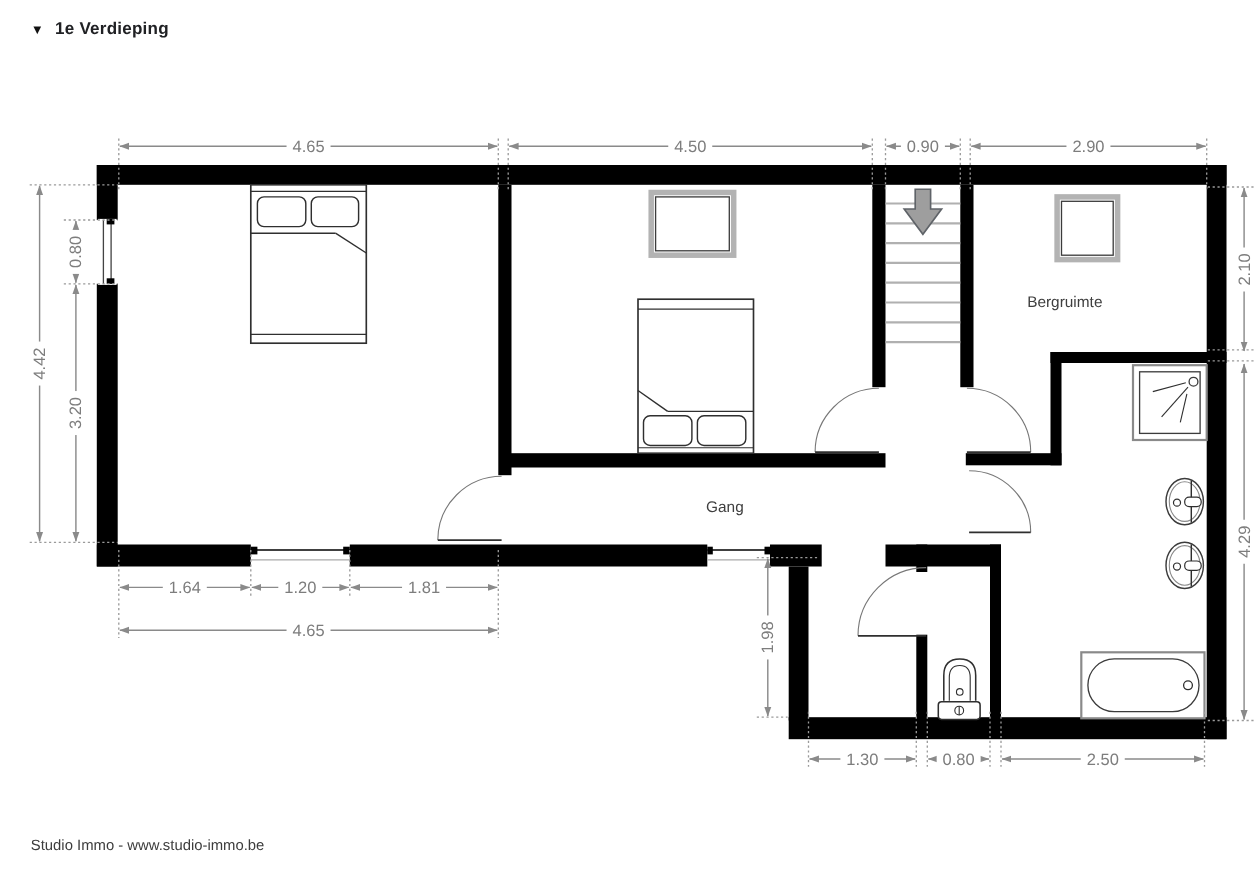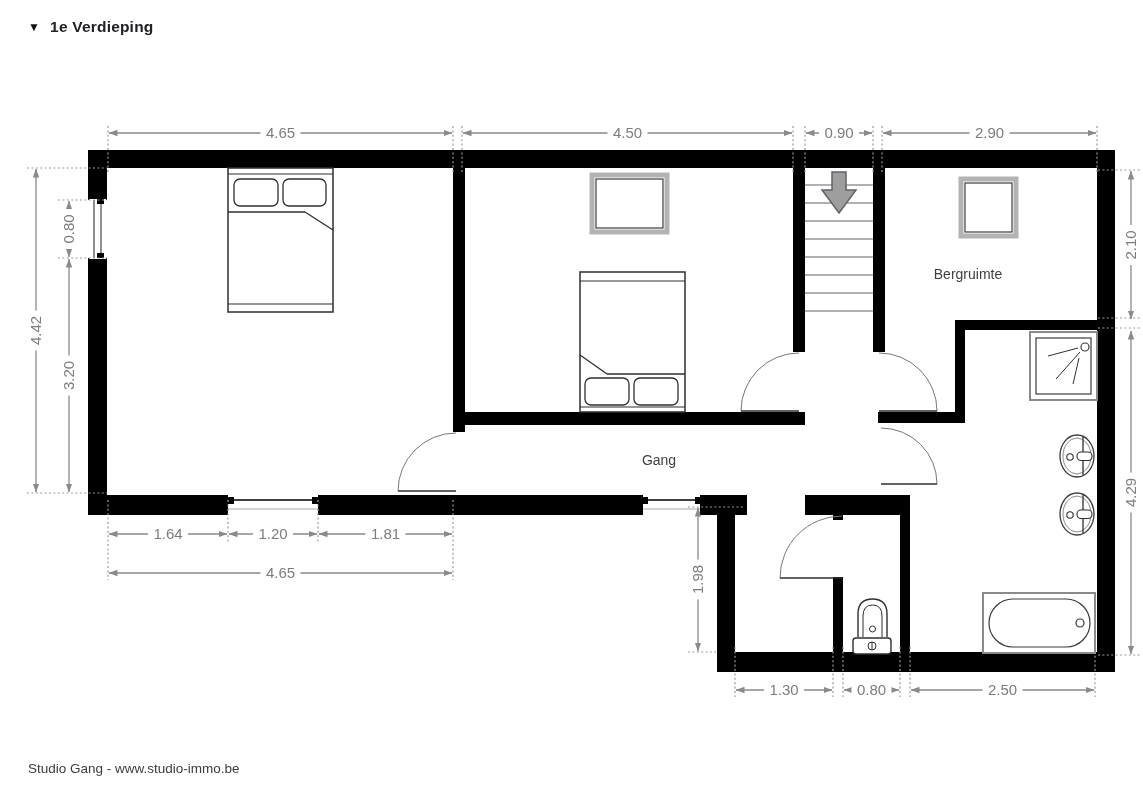--- a/index.html
+++ b/index.html
@@ -305,14 +305,14 @@
             <line x1="698" y1="508" x2="698" y2="651" stroke="#8a8a8a" stroke-width="1.3" marker-start="url(#arr)" marker-end="url(#arr)"></line>
             <g transform="translate(698,579.5) rotate(-90)">
               <rect x="-20" y="-8.5" width="40" height="17" fill="#ffffff"></rect>
               <text x="0" y="5" text-anchor="middle" font-size="15" fill="#7d7d7d" font-family="&quot;Liberation Sans&quot;, sans-serif">1.98</text>
             </g>
           </g>
         </g>
         <text x="968" y="279" text-anchor="middle" font-size="14" fill="#3f3f3f" font-family="&quot;Liberation Sans&quot;, sans-serif">Bergruimte</text>
         <text x="659" y="465" text-anchor="middle" font-size="14" fill="#3f3f3f" font-family="&quot;Liberation Sans&quot;, sans-serif">Gang</text>
       </svg></div>
-  <div class="footer">Studio Gang - www.studio-immo.be</div>
+  <div class="footer">Studio Immo - www.studio-immo.be</div>
 </div>
 
 </body></html>

